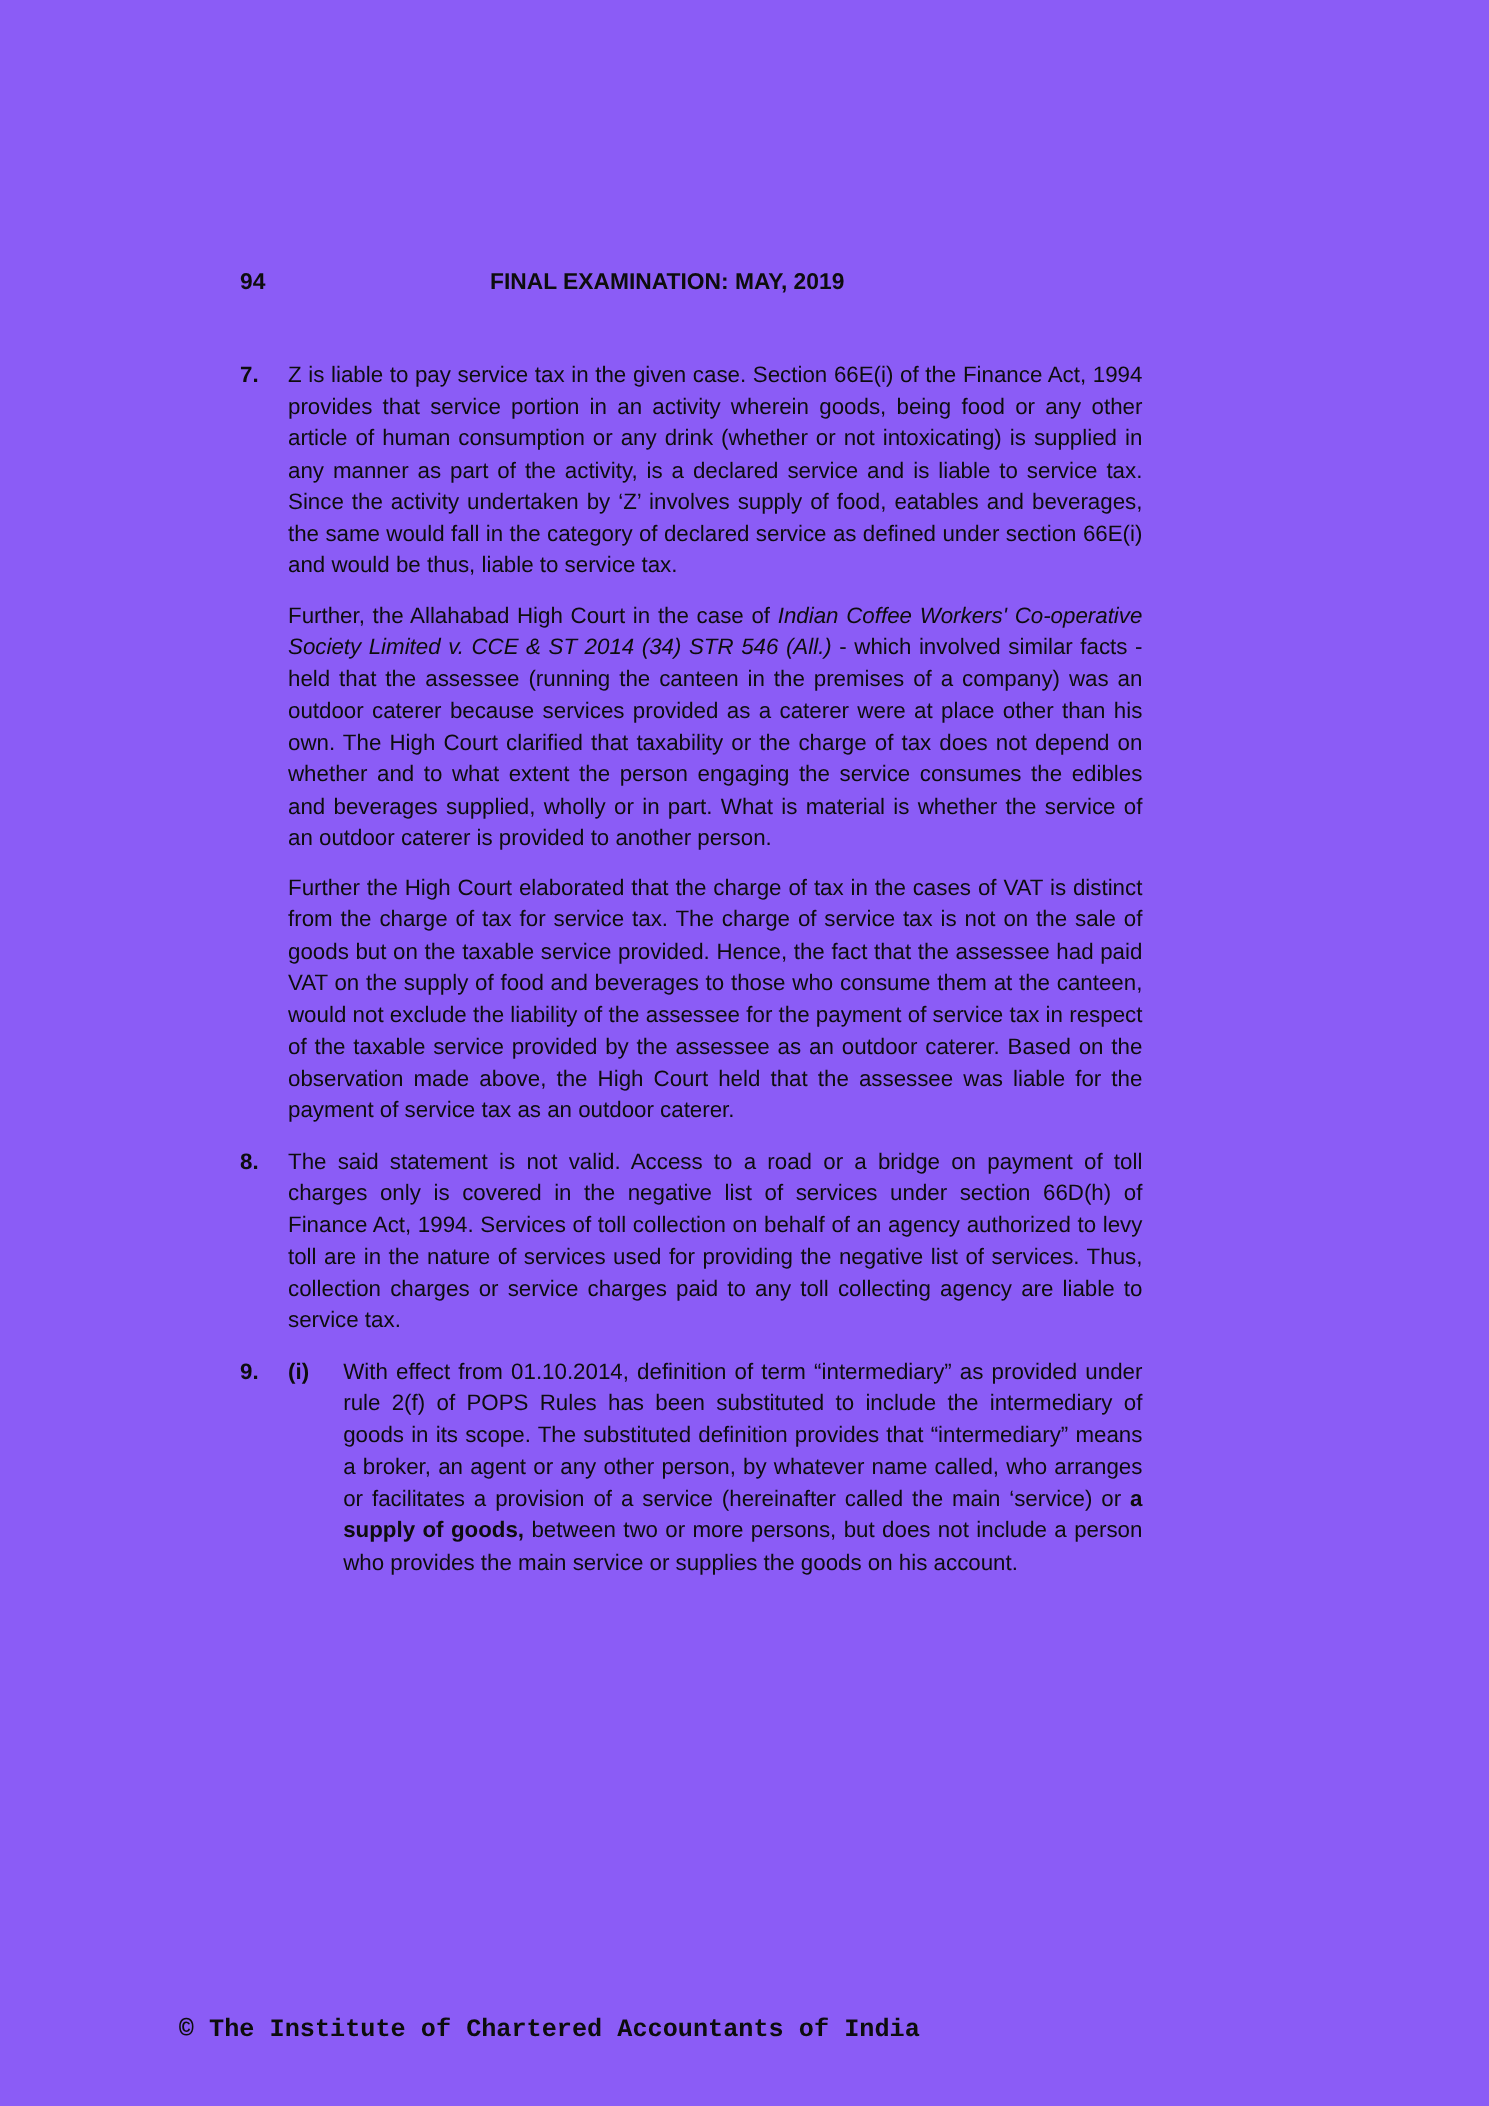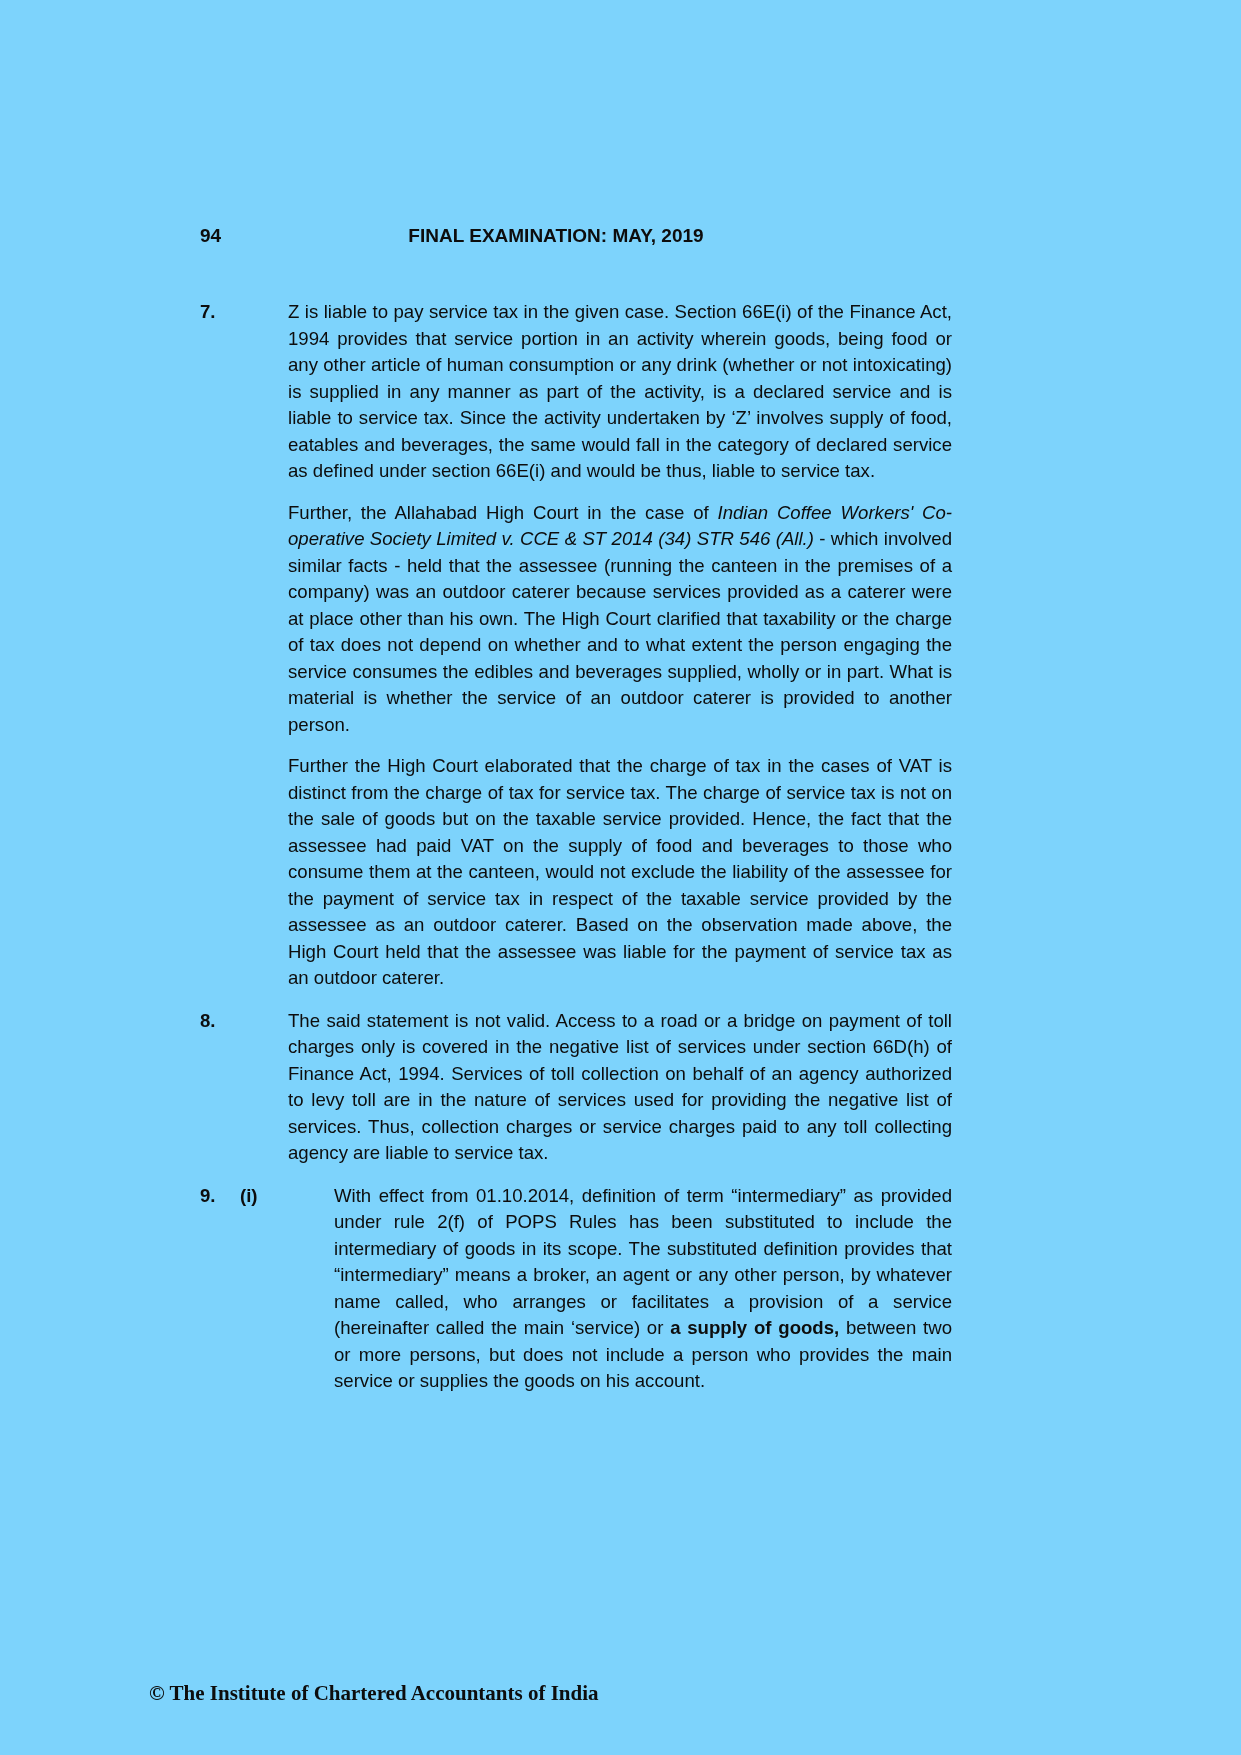--- a/index.html
+++ b/index.html
@@ -5,21 +5,21 @@
   html, body { margin: 0; padding: 0; }
   body {
     width: 1241px; height: 1755px;
     background: #ffffff;
     font-family: "Liberation Sans", sans-serif;
     color: #0d0d0d;
   }
   .page {
     position: relative;
     width: 1241px; height: 1755px;
-    background: #7dd3fc;
+    background: #8b5cf6;
     overflow: hidden;
   }
   .header {
     position: absolute;
     top: 225px; left: 200px; width: 712px;
     font-size: 19px; font-weight: bold;
     text-align: center;
     white-space: nowrap;
   }
   .pagenum {
@@ -33,32 +33,32 @@
   }
   .item { display: flex; margin-bottom: 16px; }
   .item-num {
     flex: 0 0 40px; width: 40px;
     font-weight: bold;
   }
   .item-subnum {
     flex: 0 0 46px; width: 46px;
     font-weight: bold;
   }
-  .item-body { flex: 1 1 auto; min-width: 0; margin-left: 48px; }
+  .item-body { flex: 1 1 auto; min-width: 0; }
   .item-body p {
     margin: 0 0 15px 0;
     text-align: justify;
   }
   .item-body p:last-child { margin-bottom: 0; }
   .run-italic { font-style: italic; }
   .run-bold  { font-weight: bold; }
   .footer {
     position: absolute;
     left: 149px; top: 1681px;
-    font-family: Liberation Serif, serif;
+    font-family: Liberation Mono, monospace;
     font-weight: bold;
     font-size: 21px;
     white-space: nowrap;
   }
 </style>
 </head>
 <body>
 
 <div class="page">
 

